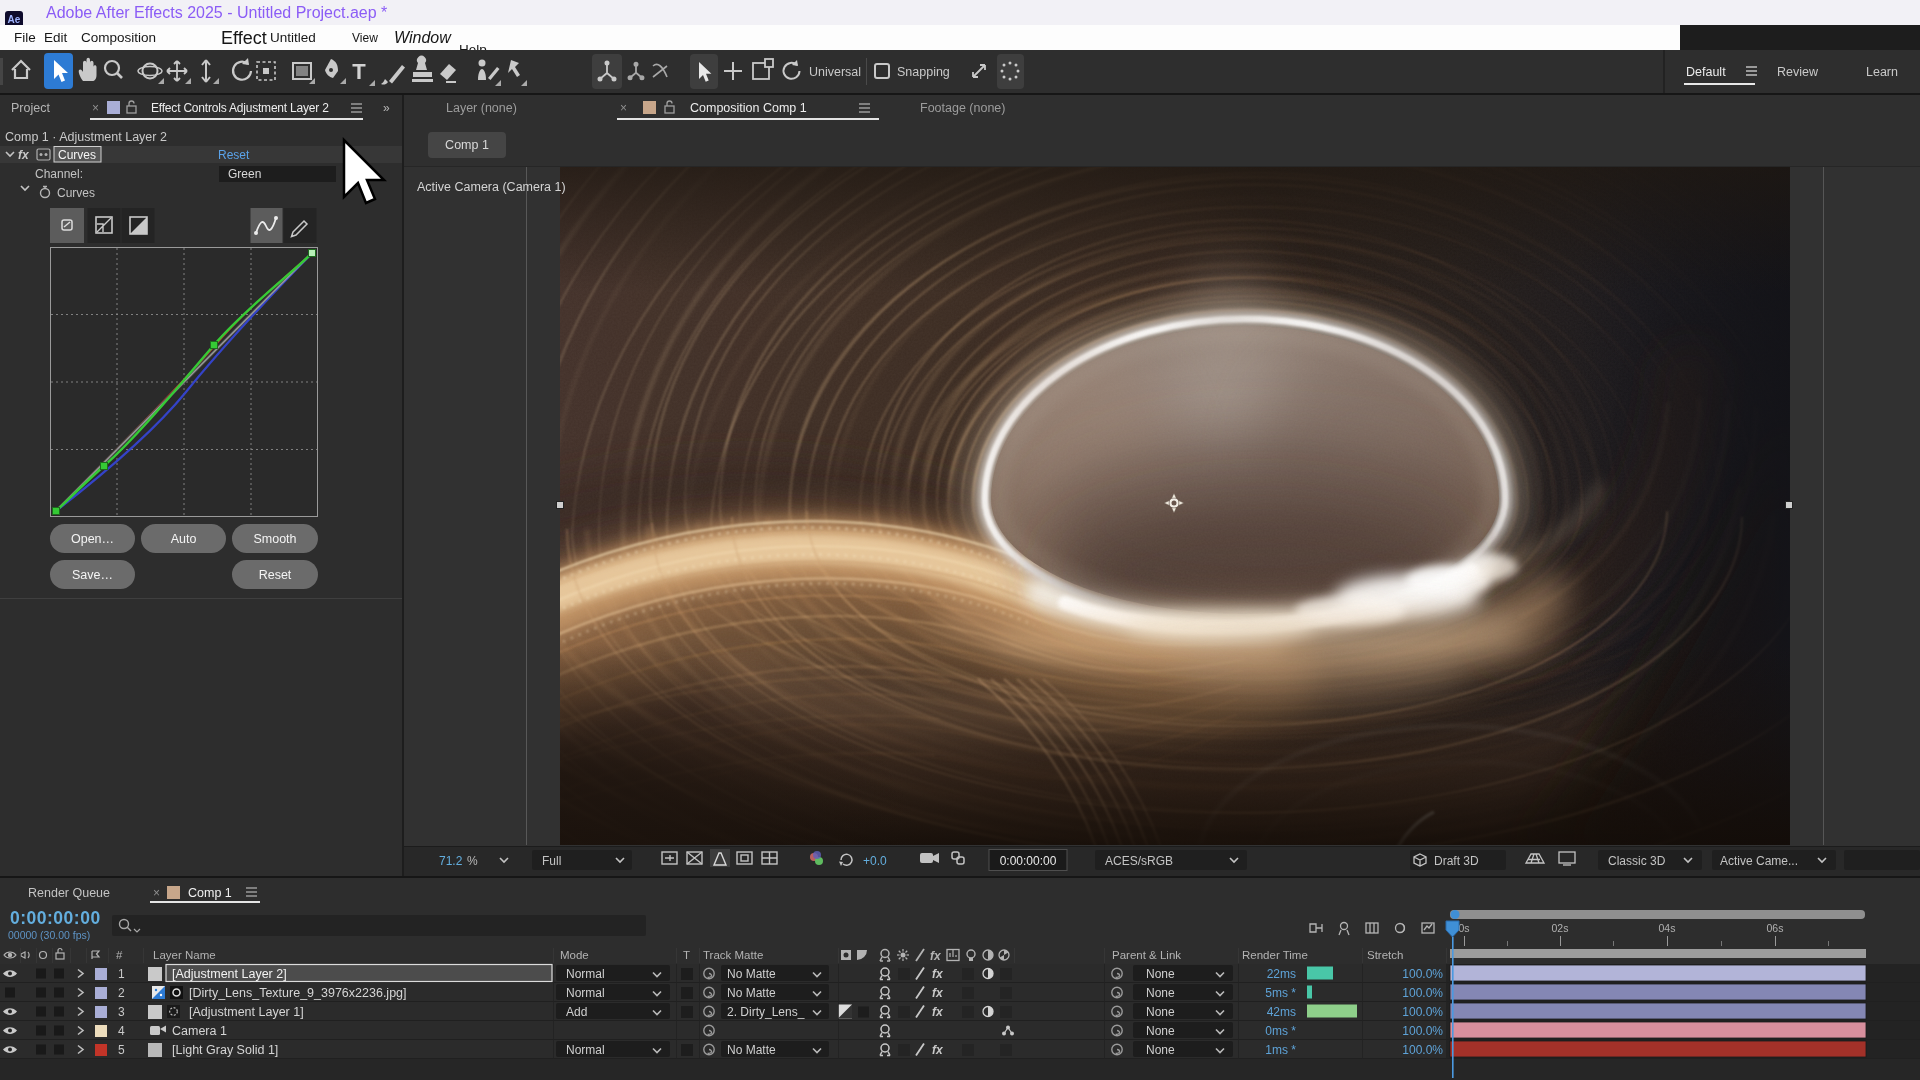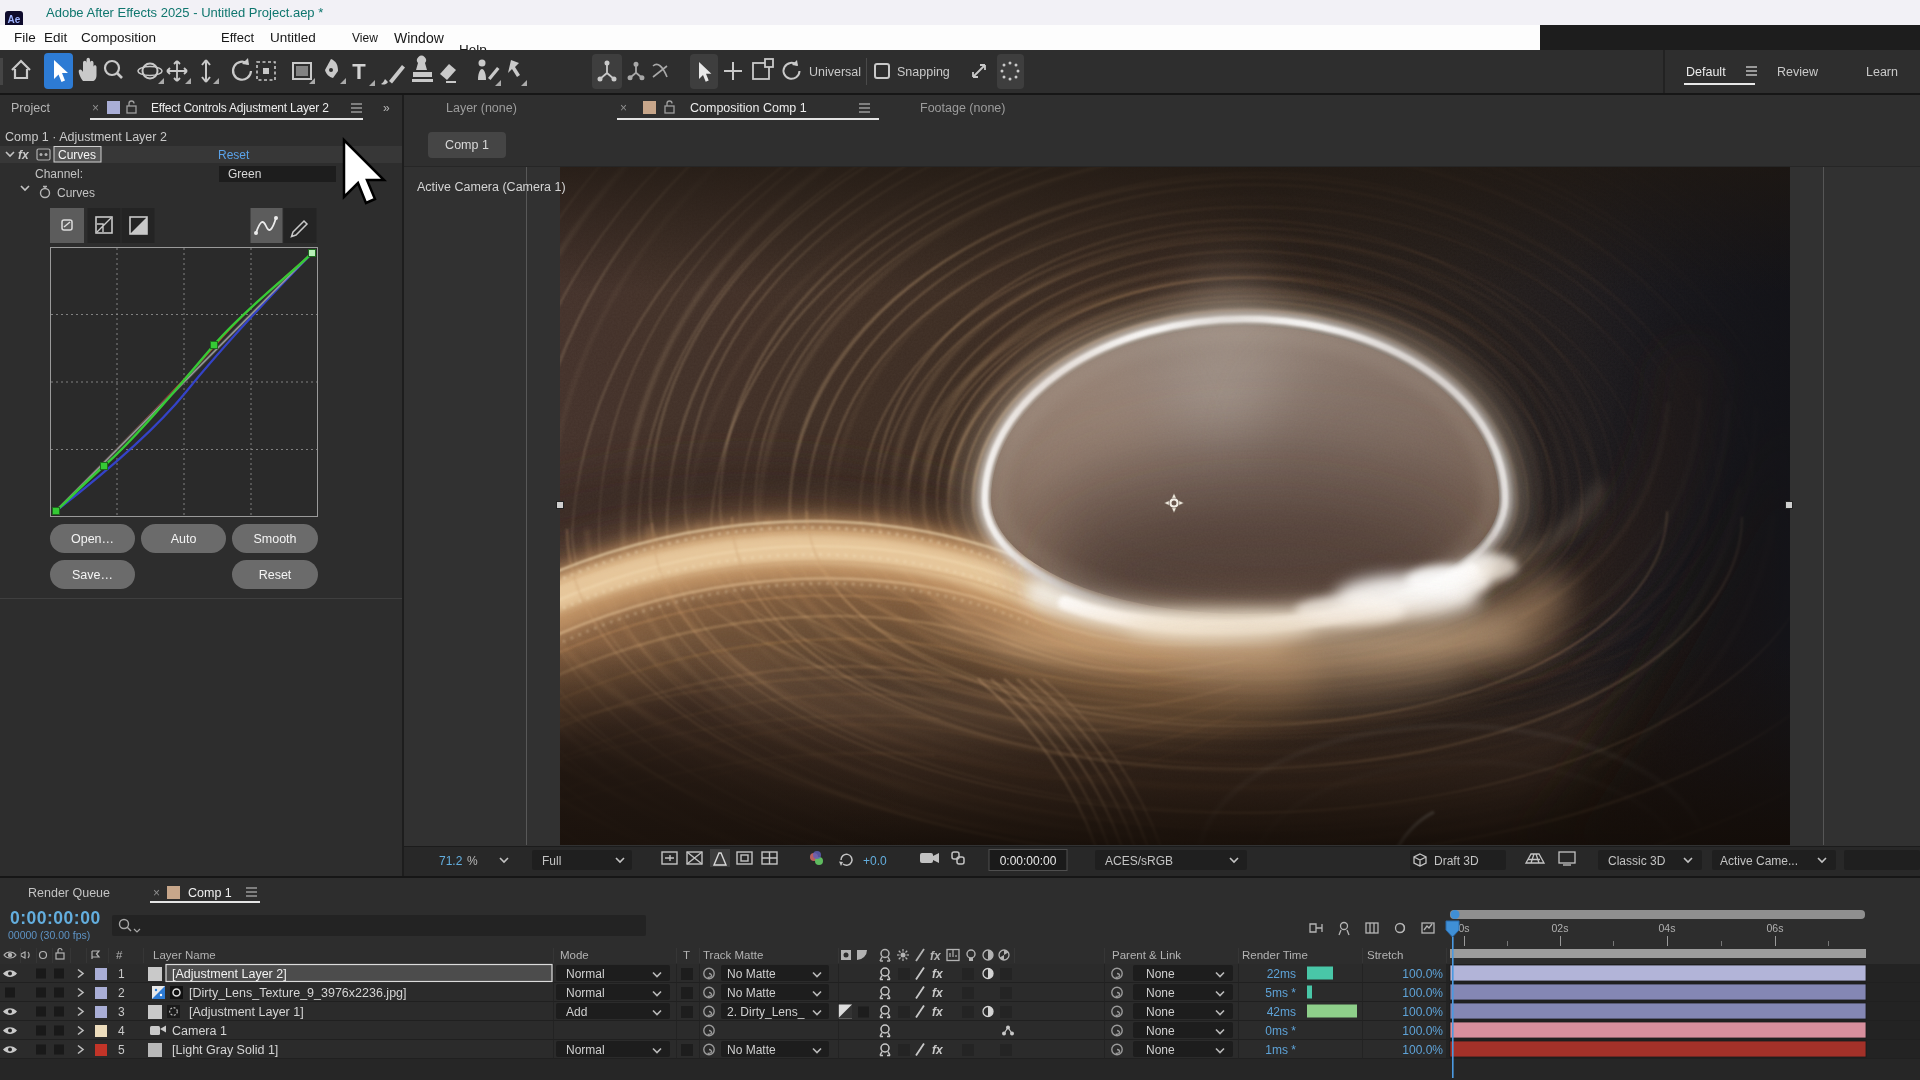--- a/index.html
+++ b/index.html
@@ -1,31 +1,31 @@
 <!DOCTYPE html>
 <html><head><meta charset="utf-8"><style>
 html,body{margin:0;padding:0;}
 body{width:1920px;height:1080px;overflow:hidden;position:relative;background:#1d1d1d;-webkit-font-smoothing:antialiased;
  font-family:"Liberation Sans", sans-serif;}
 .abs{position:absolute;}
 svg text{font-family:"Liberation Sans", sans-serif;}
 </style></head><body>
 <div class="abs" style="left:0;top:0;width:1920px;height:25px;background:#f2f1f6;">
 <div class="abs" style="left:5px;top:3px;width:18px;height:18px;background:#0e0b2c;border-radius:3px;color:#9fb4ff;font-size:10px;font-weight:bold;text-align:center;line-height:18px;margin-top:8px;">Ae</div>
-<div class="abs" style="left:46px;top:0;height:25px;line-height:25px;font-size:13px;color:#0f766e;">Adobe After Effects 2025 - Untitled Project.aep *</div>
+<div class="abs" style="left:46px;top:0;height:25px;line-height:25px;font-size:16px;color:#8b5cf6;">Adobe After Effects 2025 - Untitled Project.aep *</div>
 </div>
-<div class="abs" style="left:0;top:25px;width:1540px;height:25px;background:#fdfdfd;">
+<div class="abs" style="left:0;top:25px;width:1680px;height:25px;background:#fdfdfd;">
     <div class="abs" style="left:14px;top:0;height:25px;line-height:26px;font-size:13.5px;color:#161616;">File</div>
     <div class="abs" style="left:44px;top:0;height:25px;line-height:26px;font-size:13.5px;color:#161616;text-align:center;">Edit</div>
     <div class="abs" style="left:81px;top:0;height:25px;line-height:26px;font-size:13.5px;color:#161616;">Composition</div>
     <div class="abs" style="left:174px;top:0;height:25px;line-height:26px;font-size:13.5px;color:#161616;margin-top:42px;">Layer</div>
-    <div class="abs" style="left:221px;top:0;height:25px;line-height:26px;font-size:13px;color:#161616;">Effect</div>
+    <div class="abs" style="left:221px;top:0;height:25px;line-height:26px;font-size:18px;color:#161616;">Effect</div>
     <div class="abs" style="left:270px;top:0;height:25px;line-height:26px;font-size:13.5px;color:#161616;">Untitled</div>
     <div class="abs" style="left:352px;top:0;height:25px;line-height:26px;font-size:12px;color:#161616;">View</div>
-    <div class="abs" style="left:394px;top:0;height:25px;line-height:26px;font-size:14px;color:#161616;">Window</div>
+    <div class="abs" style="left:394px;top:0;height:25px;line-height:26px;font-size:16px;color:#161616;font-style:italic;">Window</div>
     <div class="abs" style="left:459px;top:12px;height:25px;line-height:26px;font-size:13.5px;color:#161616;">Help</div>
   </div>
 <svg class="abs" style="left:0;top:50px;" width="1920" height="43" viewBox="0 0 1920 43">
     <rect width="1920" height="43" fill="#2e2e2e"></rect>
     <rect x="0" y="8" width="3" height="27" fill="#454545"></rect>
     <path d="M12,20 L21,11 L30,20 M15,19 v9 h12 v-9" fill="none" stroke="#c9c9c9" stroke-width="2.2"></path>
     <rect x="44" y="3" width="29" height="36" rx="4" fill="#2d7bd4"></rect>
     <path d="M54,10 l0,19 l4.5,-4.5 l3,7.5 l3.5,-1.5 l-3,-7.5 l6,0 z" fill="#fff"></path>
     <path d="M83,31 c-3,-4 -5,-9 -4,-11 c1.5,-1.5 3,0 4,2 l0,-9 c0,-3 3.5,-3 3.5,0 l0,-3 c0,-3 3.5,-3 3.5,0 l0,3 c0,-3 3.5,-3 3.5,0 l0,4 c0,-2.5 3,-2.5 3,0 l0,8 c0,4 -2,6 -4,6 z" fill="#c9c9c9"></path>
     <circle cx="112" cy="18" r="7" fill="none" stroke="#c9c9c9" stroke-width="2.2"></circle>

